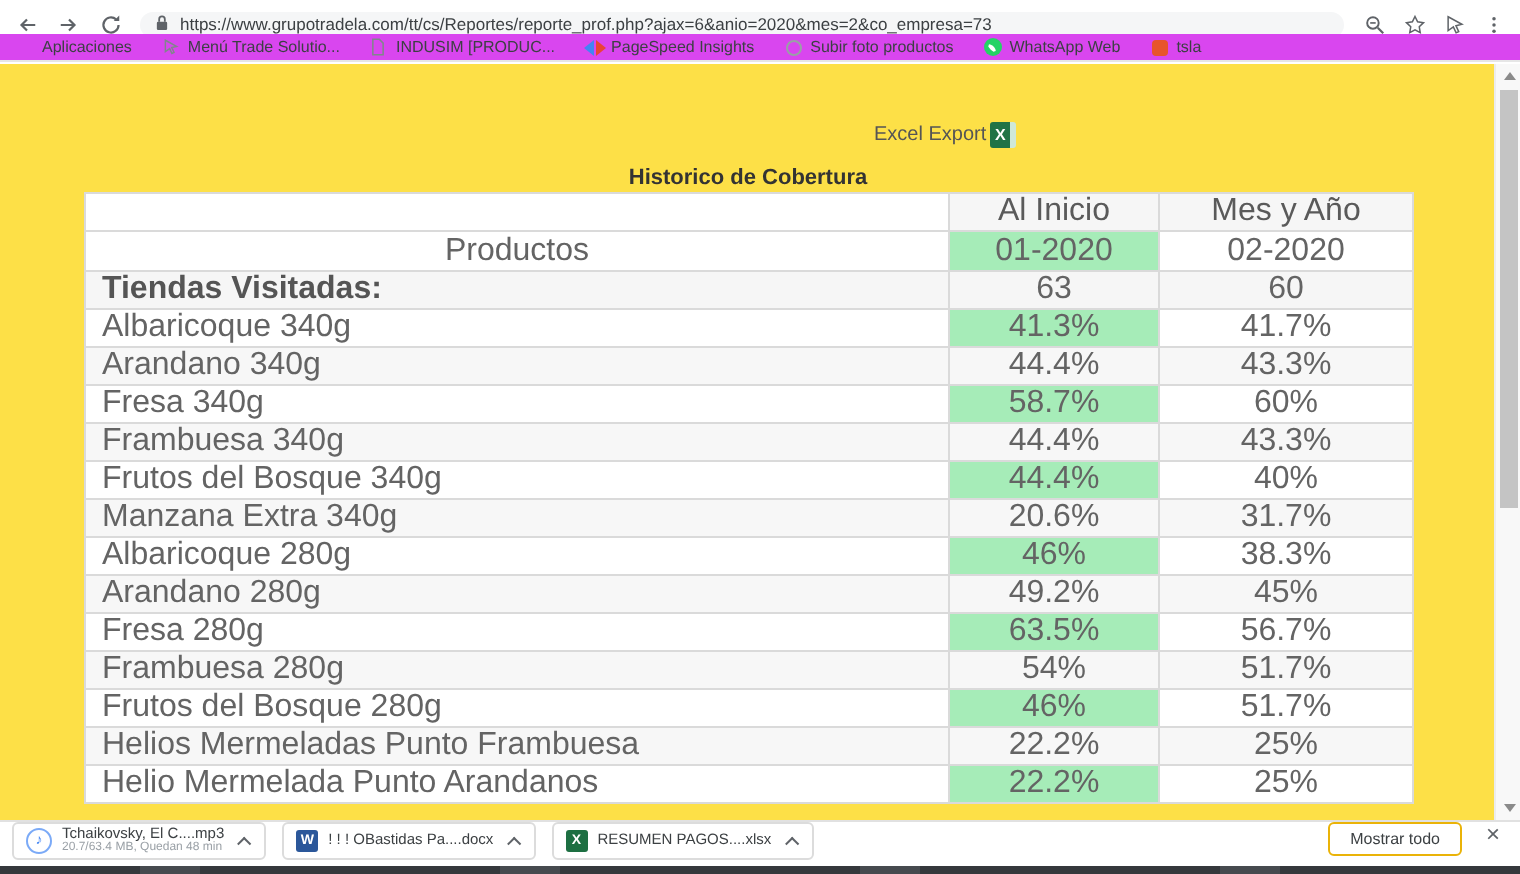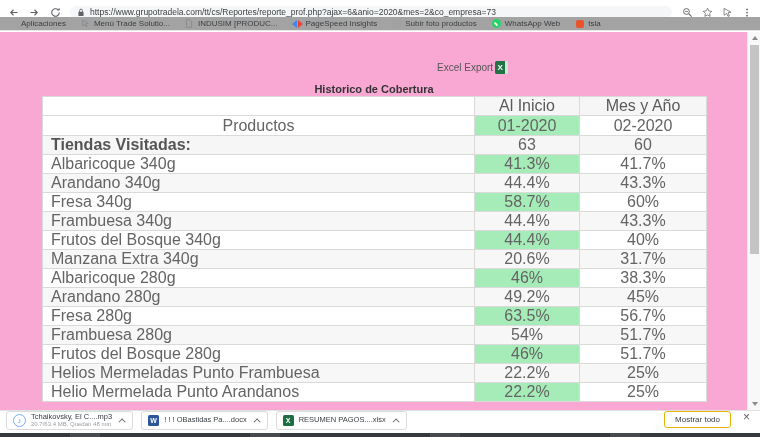--- a/index.html
+++ b/index.html
@@ -7,40 +7,40 @@
   .stage { position:relative; width:760px; height:437px; background:#fff; overflow:hidden; }
 
   
   .toolbar { position:absolute; top:0; left:0; right:0; height:17px; background:#fff; display:flex; align-items:center; padding:12px 7px; gap:9px; }
   .navbtn { width:12px; height:12px; display:flex; align-items:center; justify-content:center; color:#5f6368; flex:0 0 auto; cursor:pointer; }
   .omnibox { flex:1; height:13px; background:#f5f6f7; border-radius:7px; display:flex; align-items:center; padding:0 7px; gap:5px; min-width:0; }
   .urltext { font-size:8.5px; color:#3c4043; white-space:nowrap; overflow:hidden; letter-spacing:0; }
   .toolbar-right { display:flex; align-items:center; gap:8px; flex:0 0 auto; }
 
   
-  .bookmarks { position:absolute; top:17px; left:0; right:0; height:14px; background:#a3a3a3; border-bottom:1px solid #e6e6e6; display:flex; align-items:center; padding:0 8px; gap:15px; }
+  .bookmarks { position:absolute; top:17px; left:0; right:0; height:14px; background:#d946ef; border-bottom:1px solid #e6e6e6; display:flex; align-items:center; padding:0 8px; gap:15px; }
   .bm { display:flex; align-items:center; gap:4px; font-size:8px; color:#3c4043; white-space:nowrap; cursor:pointer; }
   .fav { width:9px; height:9px; flex:0 0 auto; display:flex; align-items:center; justify-content:center; }
   .appsgrid { width:9px; height:9px; display:grid; grid-template-columns:repeat(3,1fr); gap:1px; }
   .appsgrid span { background:#9aa0a6; border-radius:0.5px; }
   .appsgrid span:nth-child(1){background:#ea4335}.appsgrid span:nth-child(2){background:#fbbc05}
   .appsgrid span:nth-child(3){background:#4285f4}.appsgrid span:nth-child(4){background:#34a853}
   .appsgrid span:nth-child(5){background:#ea4335}.appsgrid span:nth-child(6){background:#fbbc05}
   .appsgrid span:nth-child(7){background:#4285f4}.appsgrid span:nth-child(8){background:#34a853}
   .appsgrid span:nth-child(9){background:#ea4335}
   .ps-icon { display:flex; }
   .ps-icon i { width:0; height:0; border-top:4px solid transparent; border-bottom:4px solid transparent; }
   .ps-left { border-right:5px solid #4285f4; }
   .ps-right { border-left:5px solid #ea4335; margin-left:1px; }
   .circle-gray { width:8px; height:8px; border:1px solid #9aa0a6; border-radius:50%; }
   .wa-icon { width:9px; height:9px; background:#25d366; border-radius:50%; display:flex; align-items:center; justify-content:center; }
   .tsla-icon { width:8px; height:8px; background:#e8542c; border-radius:2px; }
 
   
-  .page { position:absolute; top:32px; left:0; right:0; height:378px; background:#f9a8d4; overflow:hidden; }
+  .page { position:absolute; top:32px; left:0; right:0; height:378px; background:#fde047; overflow:hidden; }
   .excel-export { position:absolute; left:437px; top:29px; display:flex; align-items:center; gap:2px; font-size:10px; color:#555; cursor:pointer; }
   .xls-glyph { width:13px; height:13px; background:#217346; border-radius:1.5px; color:#fff; font-size:8px; font-weight:bold; display:flex; align-items:center; justify-content:center; border-right:3px solid #cfe8d9; }
   .report-title { position:absolute; left:42px; top:51px; width:664px; text-align:center; font-size:11px; font-weight:bold; color:#333; }
 
   table.report { position:absolute; left:42px; top:64px; width:664px; border-collapse:collapse; table-layout:fixed; font-size:16px; color:#646464; }
   table.report td { border:1px solid #dadada; padding:0 8px; height:19px; vertical-align:middle; background:#fff; }
   td.c-prod { text-align:left; }
   td.c-val { text-align:center; }
   tr.hdr td { height:17px; background:#f6f6f6; text-align:center; color:#5a5a5a; }
   tr.hdr td.c-prod { background:#fff; }

